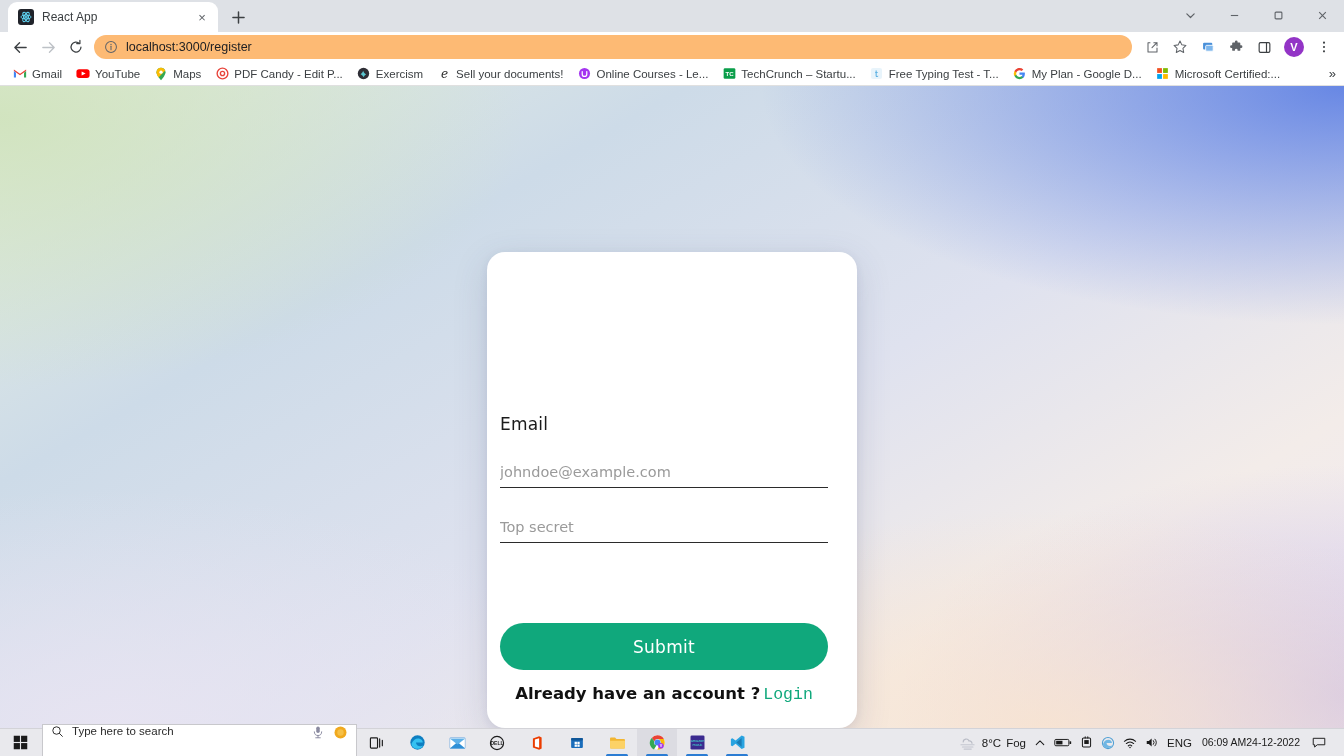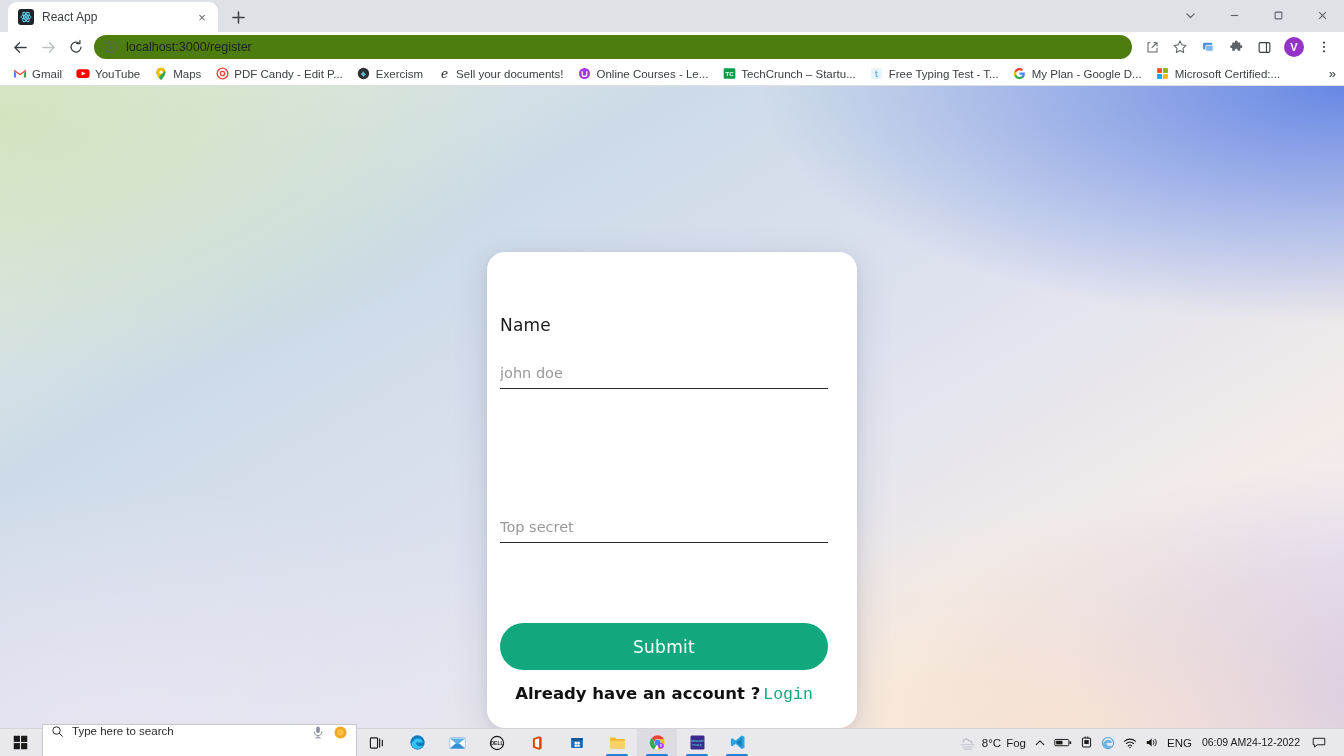--- a/index.html
+++ b/index.html
@@ -43,21 +43,21 @@
   }
 
   
   .toolbar { height: 30px; background: #fff; display: flex; align-items: center; padding: 0 6px; gap: 0; }
   .tb-icon {
     width: 28px; height: 28px; flex: 0 0 28px;
     display: flex; align-items: center; justify-content: center;
     border-radius: 50%;
   }
   .omnibox {
-    flex: 1 1 auto; height: 24px; background: #4d7c0f;
+    flex: 1 1 auto; height: 24px; background: #fdba74;
     border-radius: 12px; margin: 0 6px 0 4px;
     display: flex; align-items: center; padding: 0 10px; gap: 8px;
   }
   .omnibox-url { font-size: 12.5px; color: #202124; white-space: nowrap; }
   .tb-right { display: flex; align-items: center; }
   .avatar {
     width: 20px; height: 20px; border-radius: 50%;
     background: #9334c6; color: #fff; font-size: 11px; font-weight: bold;
     display: flex; align-items: center; justify-content: center;
     margin: 0 6px;
@@ -401,25 +401,25 @@
       <span class="bm-label">Microsoft Certified:...</span>
     </div>
 
     <span class="bm-overflow">»</span>
   </div>
 </div>
 
 <div class="viewport">
   <div class="card"></div>
 
-  <div class="field" id="f-name">
-    <label class="field-label">Name</label>
-    <input class="field-input" type="text" placeholder="john doe" style="">
-  </div>
-
+
+  <div class="field" id="f-email">
+    <label class="field-label">Email</label>
+    <input class="field-input" type="text" placeholder="johndoe@example.com" style="">
+  </div>
 
   <div class="field" id="f-pass">
     <input class="field-input" type="text" placeholder="Top secret" style="">
   </div>
 
   <button class="submit-btn">Submit</button>
 
   <div class="footnote">
     <span>Already have an account ?</span><span class="login-link">Login</span>
   </div>

